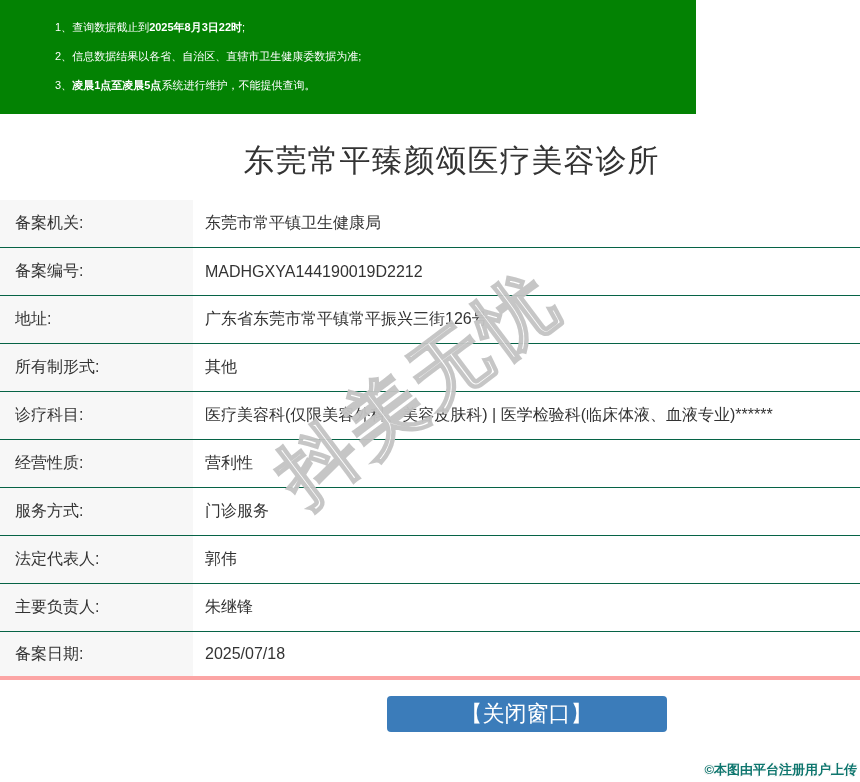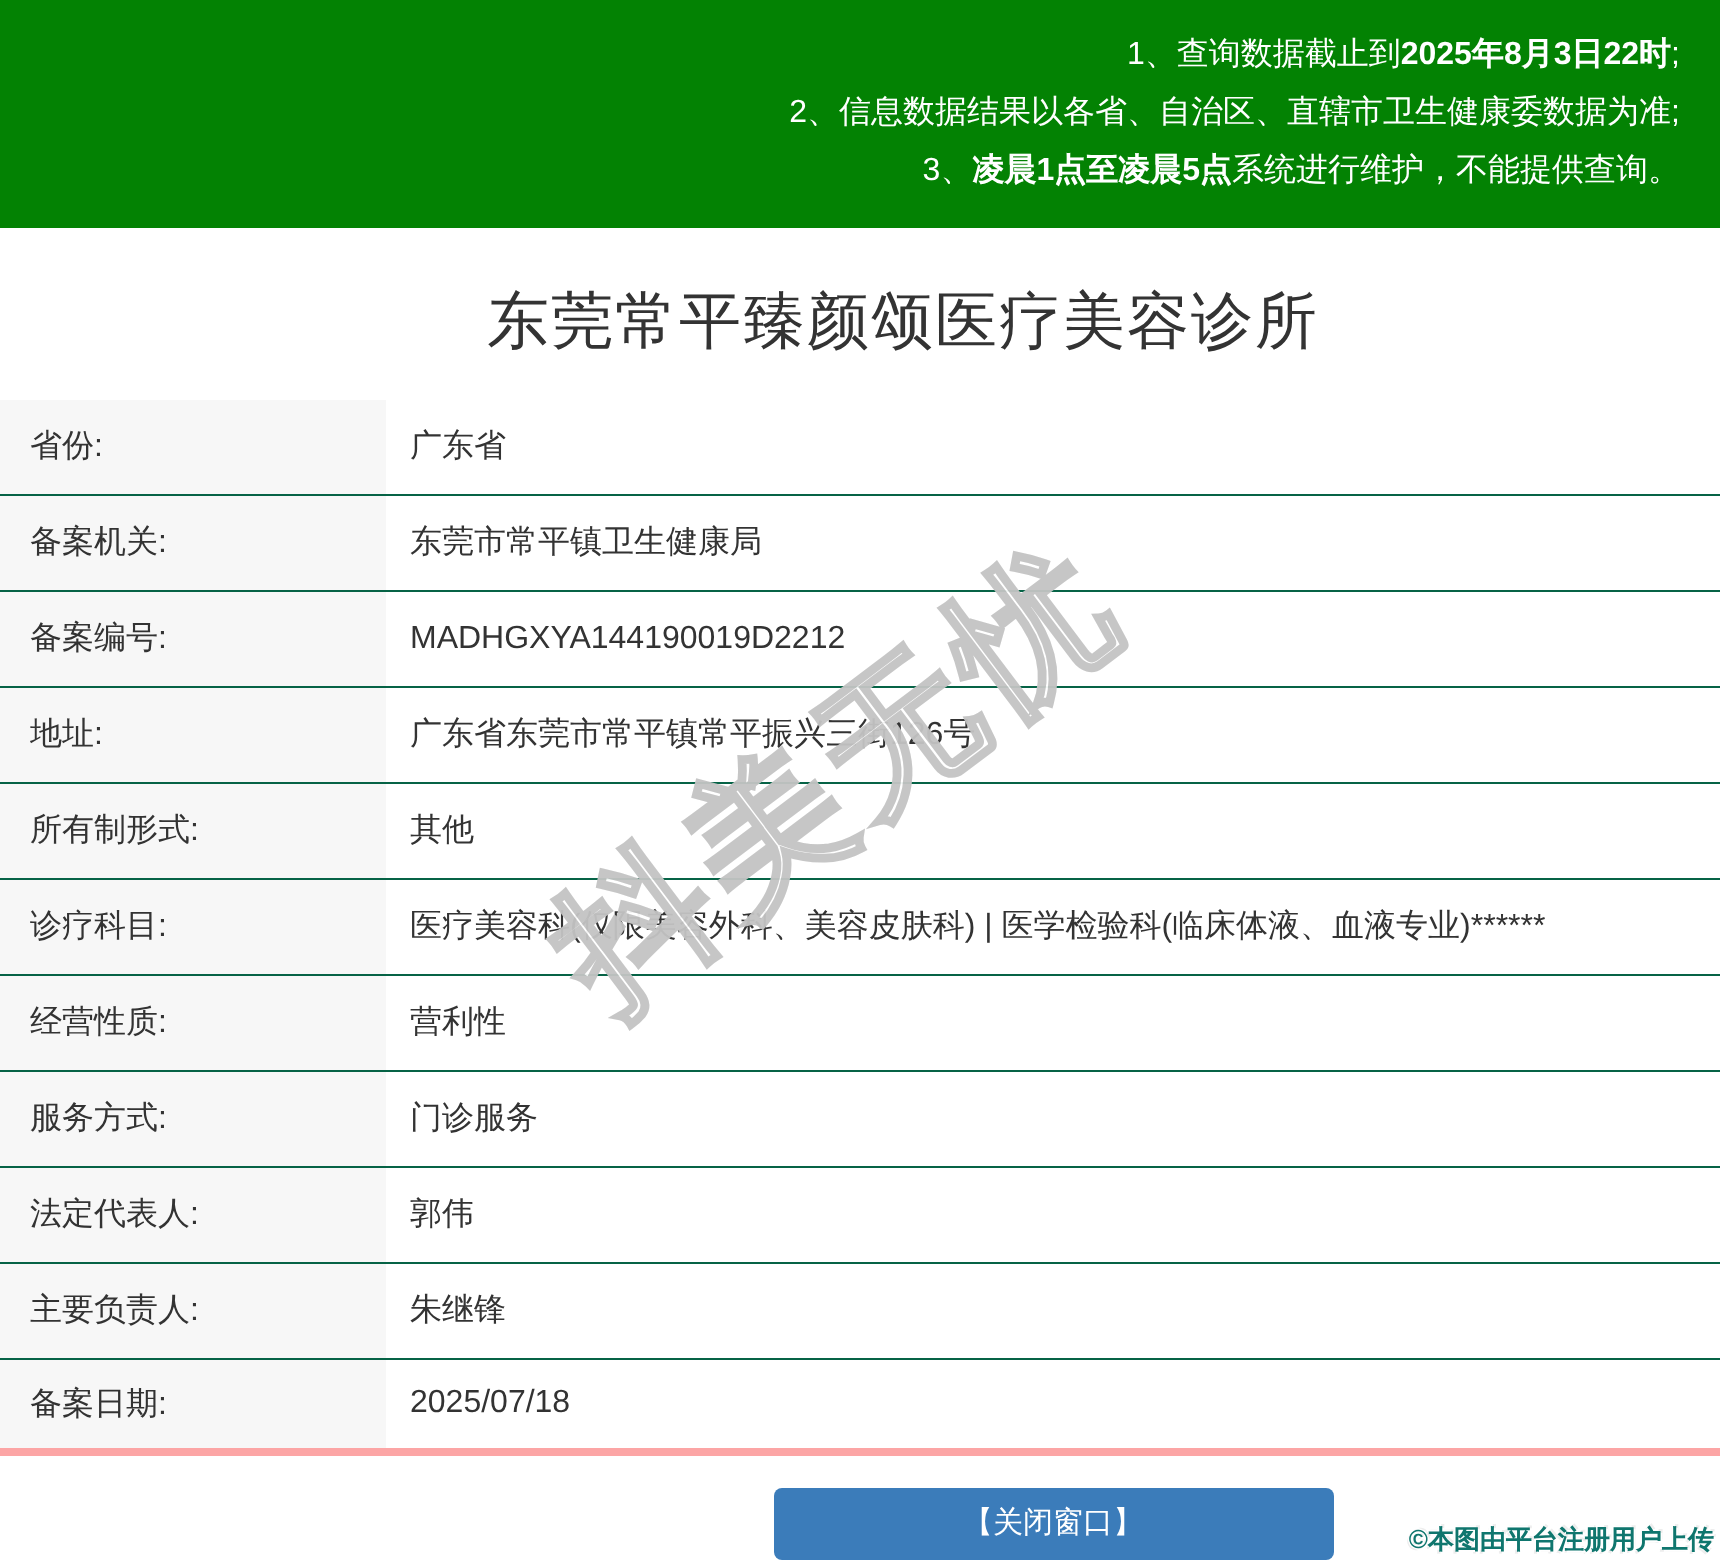--- a/index.html
+++ b/index.html
@@ -7,27 +7,26 @@
   body {
     width: 860px; height: 782px;
     background: #ffffff;
     font-family: "Liberation Sans", "DejaVu Sans", sans-serif;
     position: relative;
     overflow: hidden;
   }
 
   
   .banner {
-    width: 860px;
+    width: 696px;
     background: #038203;
     color: #ffffff;
     padding: 13px 20px 14px 55px;
-    font-size: 16px;
+    font-size: 11px;
     line-height: 29px;
-    text-align: right;
   }
   .banner .line { white-space: nowrap; }
   .banner b { font-weight: bold; }
 
   
   .page-title {
     margin: 26px 0 18px 0;
     text-align: center;
     font-size: 31px;
     font-weight: 500;
@@ -90,21 +89,21 @@
   }
   .close-btn {
     display: inline-block;
     width: 280px;
     height: 36px;
     line-height: 36px;
     background: #3b7cba;
     border: none;
     border-radius: 4px;
     color: #ffffff;
-    font-size: 15px;
+    font-size: 22px;
     font-family: "Liberation Sans", "DejaVu Sans", sans-serif;
     cursor: pointer;
     text-align: center;
   }
 
   
   .attribution {
     position: absolute;
     right: 3px;
     bottom: 3px;
@@ -120,24 +119,20 @@
 
 <div class="banner">
   <div class="line"><span>1、</span><span>查询数据截止到</span><b>2025年8月3日22时</b><span>;</span></div>
   <div class="line"><span>2、</span><span>信息数据结果以各省、自治区、直辖市卫生健康委数据为准;</span><b></b><span></span></div>
   <div class="line"><span>3、</span><span></span><b>凌晨1点至凌晨5点</b><span>系统进行维护，不能提供查询。</span></div>
 </div>
 
 <h1 class="page-title">东莞常平臻颜颂医疗美容诊所</h1>
 
 <div class="info-table">
-  <div class="info-row">
-    <div class="cell-label">省份:</div>
-    <div class="cell-value">广东省</div>
-  </div>
   <div class="info-row">
     <div class="cell-label">备案机关:</div>
     <div class="cell-value">东莞市常平镇卫生健康局</div>
   </div>
   <div class="info-row">
     <div class="cell-label">备案编号:</div>
     <div class="cell-value">MADHGXYA144190019D2212</div>
   </div>
   <div class="info-row">
     <div class="cell-label">地址:</div>

